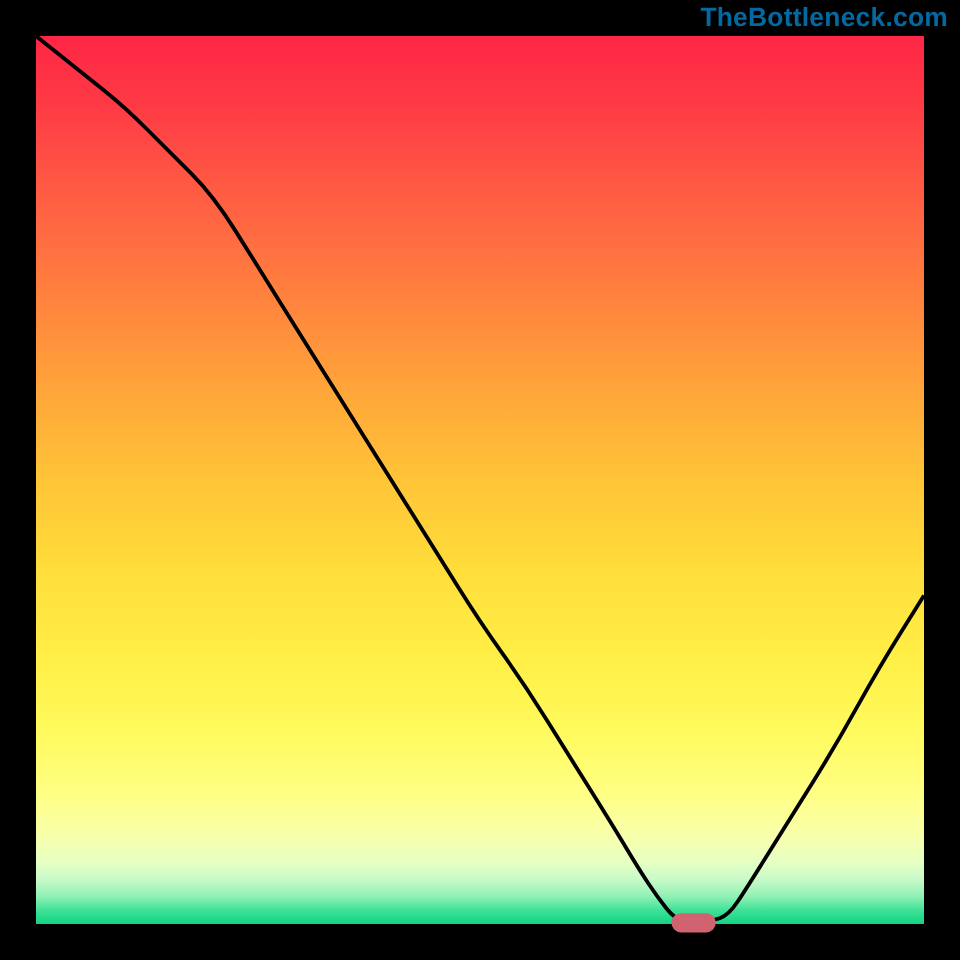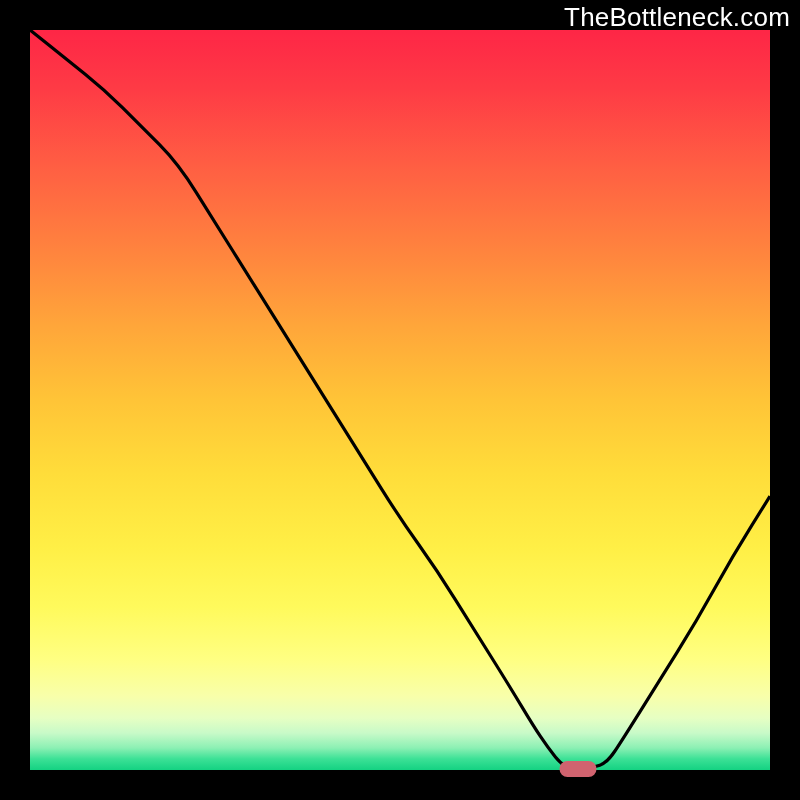--- a/index.html
+++ b/index.html
@@ -16,23 +16,23 @@
     left: 0;
     top: 0;
     width: 800px;
     height: 800px;
     background: #000;
   }
   .watermark {
     position: absolute;
     top: 2px;
     right: 10px;
-    color: #ffffff;
-    font-size: 26px;
-    font-weight: 400;
+    color: #0369a1;
+    font-size: 22px;
+    font-weight: 700;
     letter-spacing: 0.2px;
   }
   .plot-area {
     position: absolute;
     left: 30px;
     top: 30px;
     width: 740px;
     height: 740px;
   }
   .gradient-bg {

